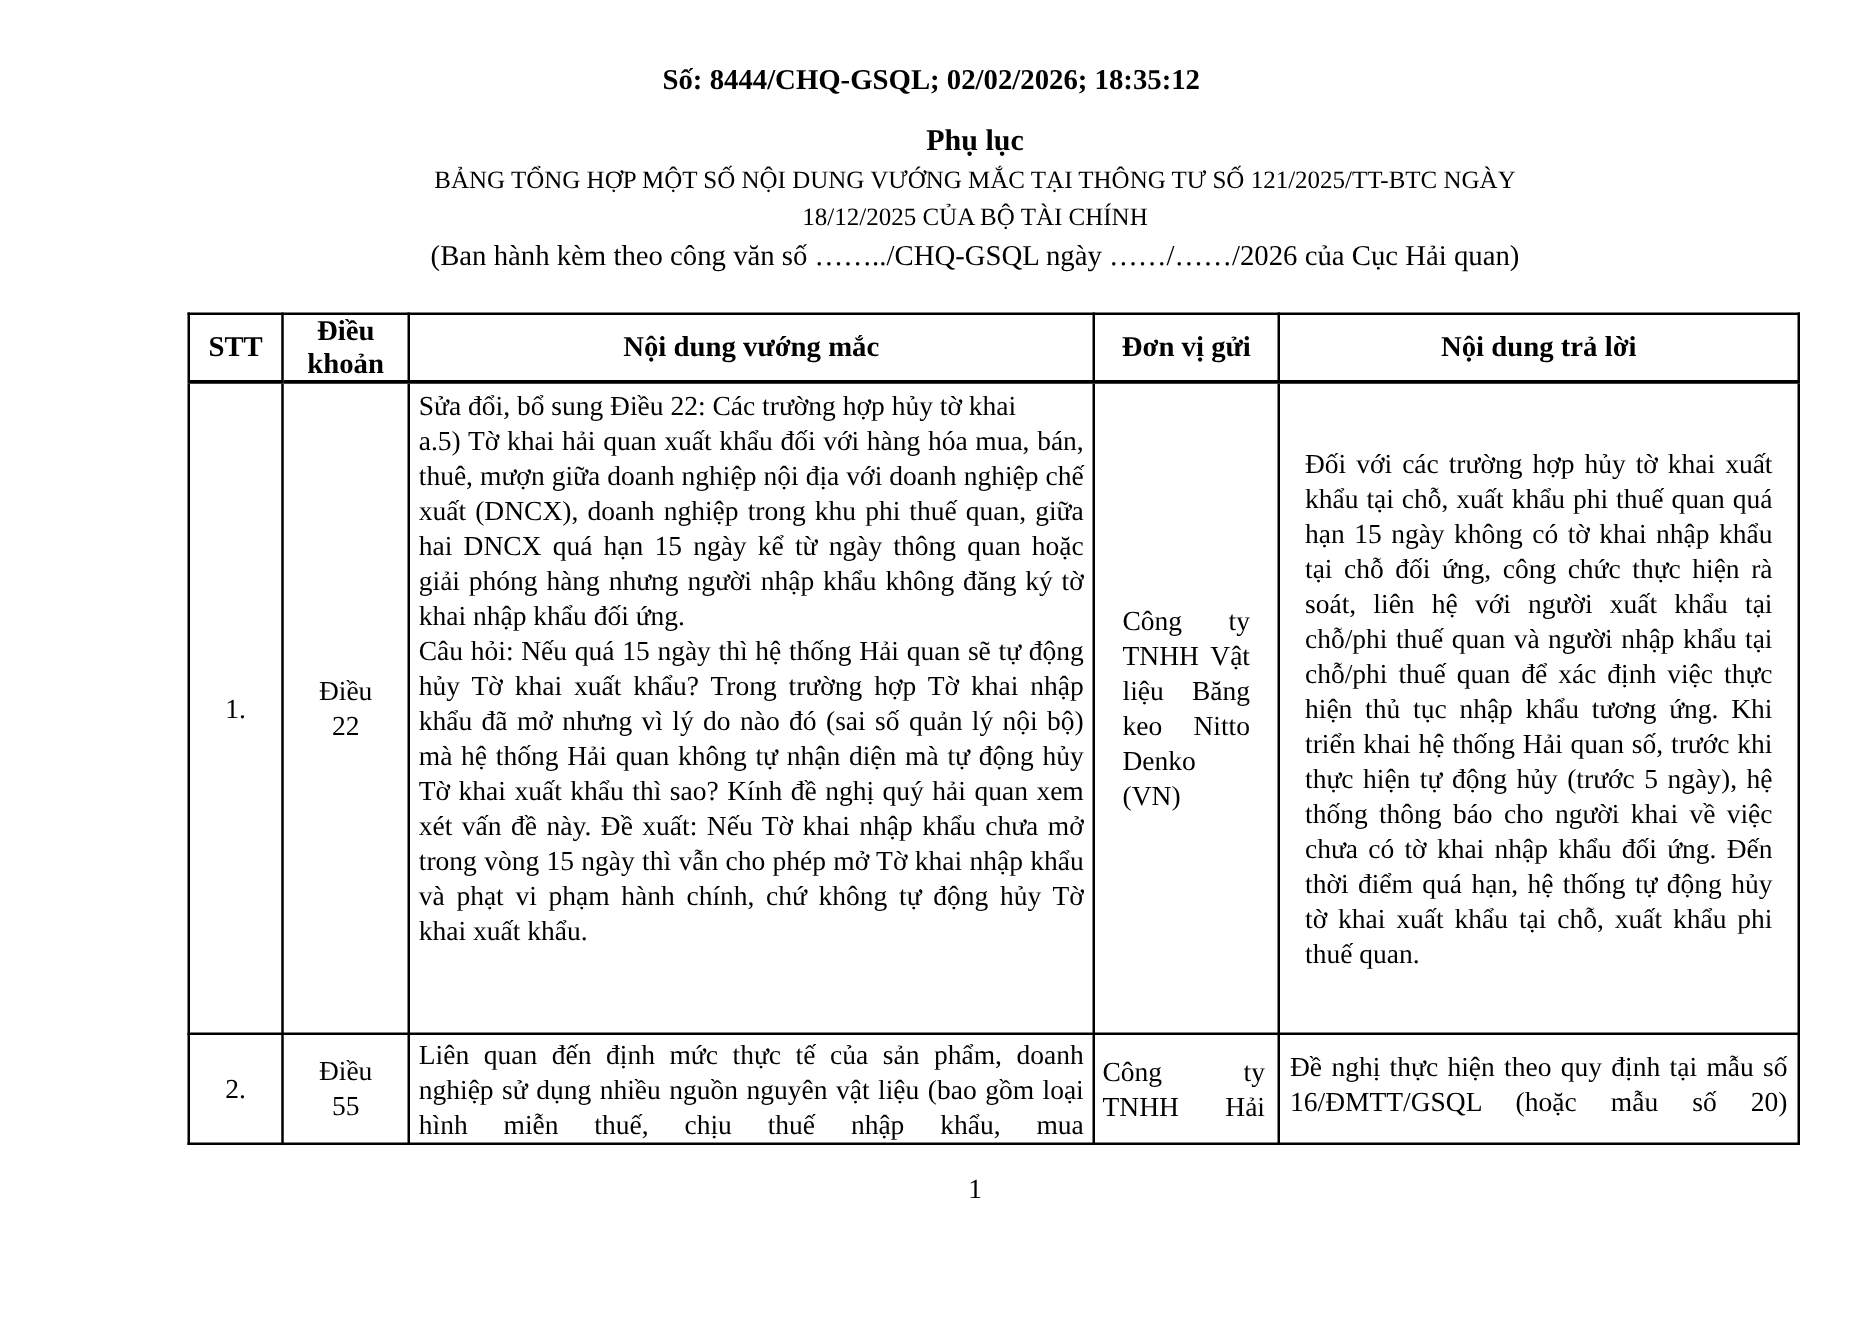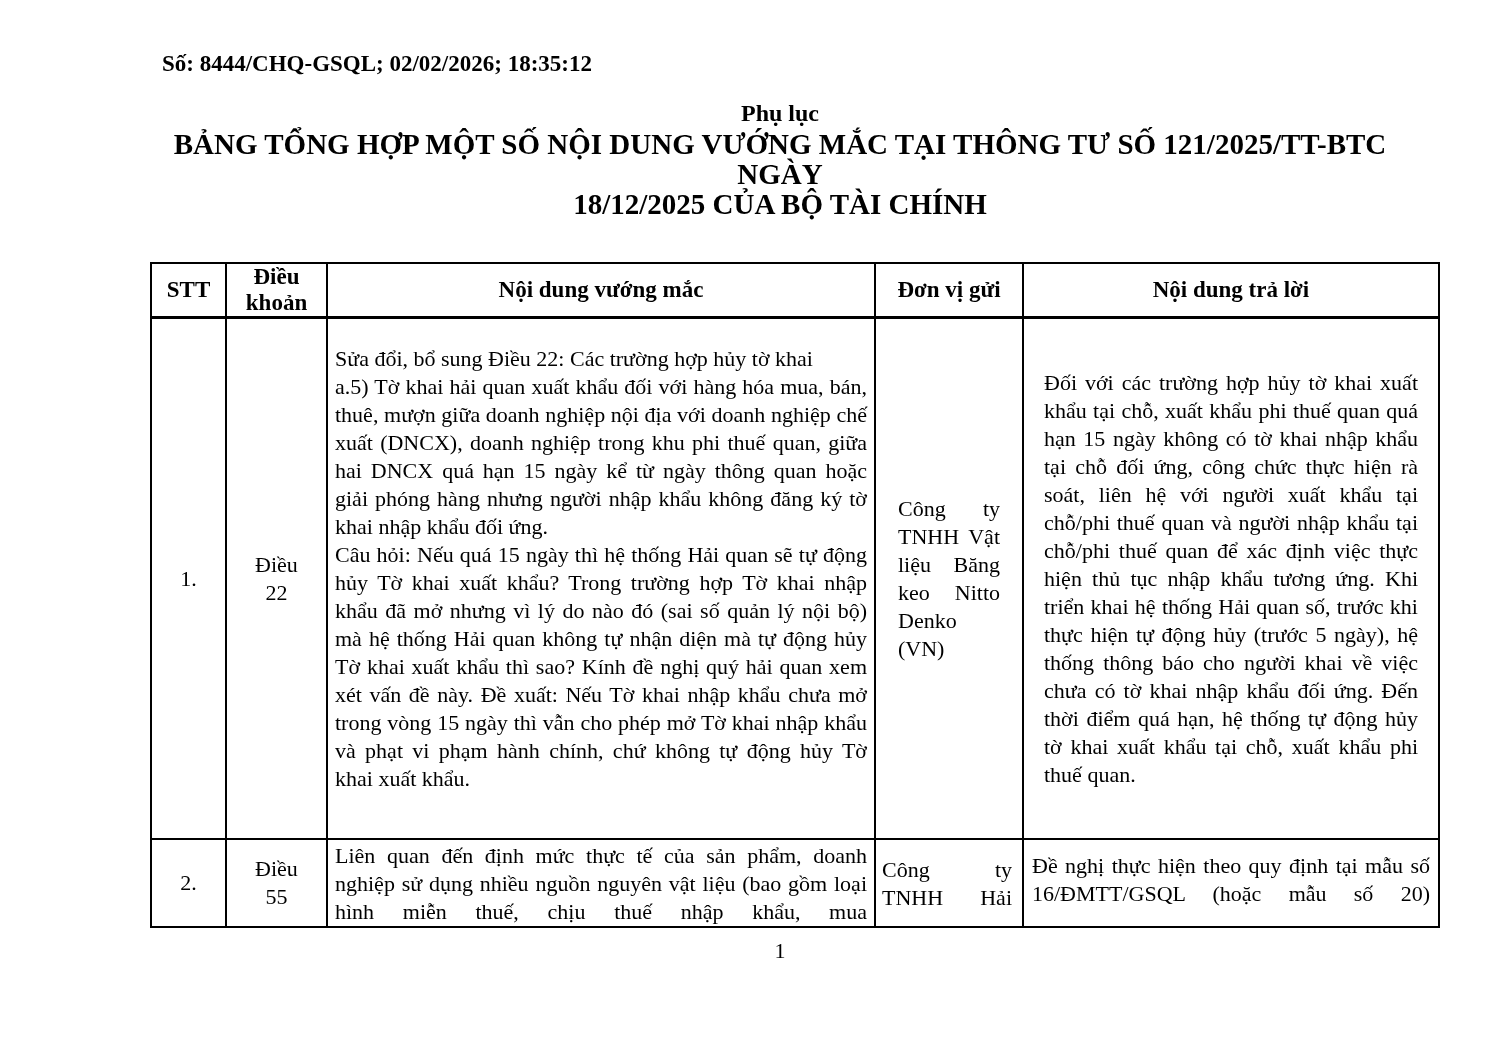--- a/index.html
+++ b/index.html
@@ -2,50 +2,50 @@
 <html><head>
 <meta charset="utf-8">
 <style>
   html,body{margin:0;padding:0;}
   body{
     width:1500px;height:1061px;background:#ffffff;color:#000;
     font-family:"Liberation Serif","DejaVu Serif",serif;
     position:relative;overflow:hidden;
   }
   .doc-number{
-    position:absolute;top:50px;left:162px;width:1190px;
-    text-align:left;font-weight:bold;font-size:23px;line-height:28px;
+    position:absolute;top:50px;left:150px;width:1190px;
+    text-align:center;font-weight:bold;font-size:23px;line-height:28px;
   }
   .heading{
     position:absolute;top:98px;left:150px;width:1260px;text-align:center;
   }
   .appendix{font-weight:bold;font-size:24px;line-height:31px;}
-  .title-line{font-weight:bold;font-size:29px;line-height:30px;}
+  .title-line{font-weight:normal;font-size:20px;line-height:30px;}
   .issuing-note{font-size:23px;line-height:31px;}
   table.summary{
-    position:absolute;top:262px;left:150px;
+    position:absolute;top:250px;left:150px;
     border-collapse:collapse;table-layout:fixed;
     width:1288px;
     font-size:22px;line-height:28px;
   }
   table.summary td, table.summary th{
     border:2px solid #000;
     padding:0;vertical-align:middle;
     overflow:hidden;
   }
   table.summary th{
     font-size:23px;font-weight:bold;text-align:center;
     height:49px;line-height:26px;padding:0 4px;
     border-bottom-width:3px;
   }
   td.c-center{text-align:center;}
   tr.row1 > td{height:519px;}
   tr.row2 > td{height:86px;vertical-align:top;}
   .clamp{max-height:505px;overflow:hidden;}
-  .cell-text{padding:4px 7px;text-align:justify;margin-top:22px;}
+  .cell-text{padding:4px 7px;text-align:justify;}
   .cell-text p{margin:0;}
   .cell-sender{padding:0 22px;text-align:justify;text-align-last:justify;}
   tr.row1 td.v-top{vertical-align:top;}
   .r2-wrap{overflow:hidden;}
   .r2-nvm{height:82px;padding:2px 7px 0 7px;text-align:justify;text-align-last:justify;}
   .r2-sender{height:66px;padding:16px 10px 0 6px;text-align:justify;text-align-last:justify;}
   .r2-answer{height:70px;padding:12px 8px 0 8px;text-align:justify;text-align-last:justify;}
   .answer-pad{padding:0 20px;}
   .page-number{
     position:absolute;top:938px;left:150px;width:1260px;
@@ -54,20 +54,21 @@
 </style>
 </head>
 <body>
 
 <div class="doc-number">Số: 8444/CHQ-GSQL; 02/02/2026; 18:35:12</div>
 
 <div class="heading">
   <div class="appendix">Phụ lục</div>
   <div class="title-line">BẢNG TỔNG HỢP MỘT SỐ NỘI DUNG VƯỚNG MẮC TẠI THÔNG TƯ SỐ 121/2025/TT-BTC NGÀY</div>
   <div class="title-line">18/12/2025 CỦA BỘ TÀI CHÍNH</div>
+  <div class="issuing-note">(Ban hành kèm theo công văn số ……../CHQ-GSQL ngày ……/……/2026 của Cục Hải quan)</div>
 </div>
 
 <table class="summary">
   <colgroup>
     <col style="width:75px">
     <col style="width:101px">
     <col style="width:548px">
     <col style="width:148px">
     <col style="width:416px">
   </colgroup>

